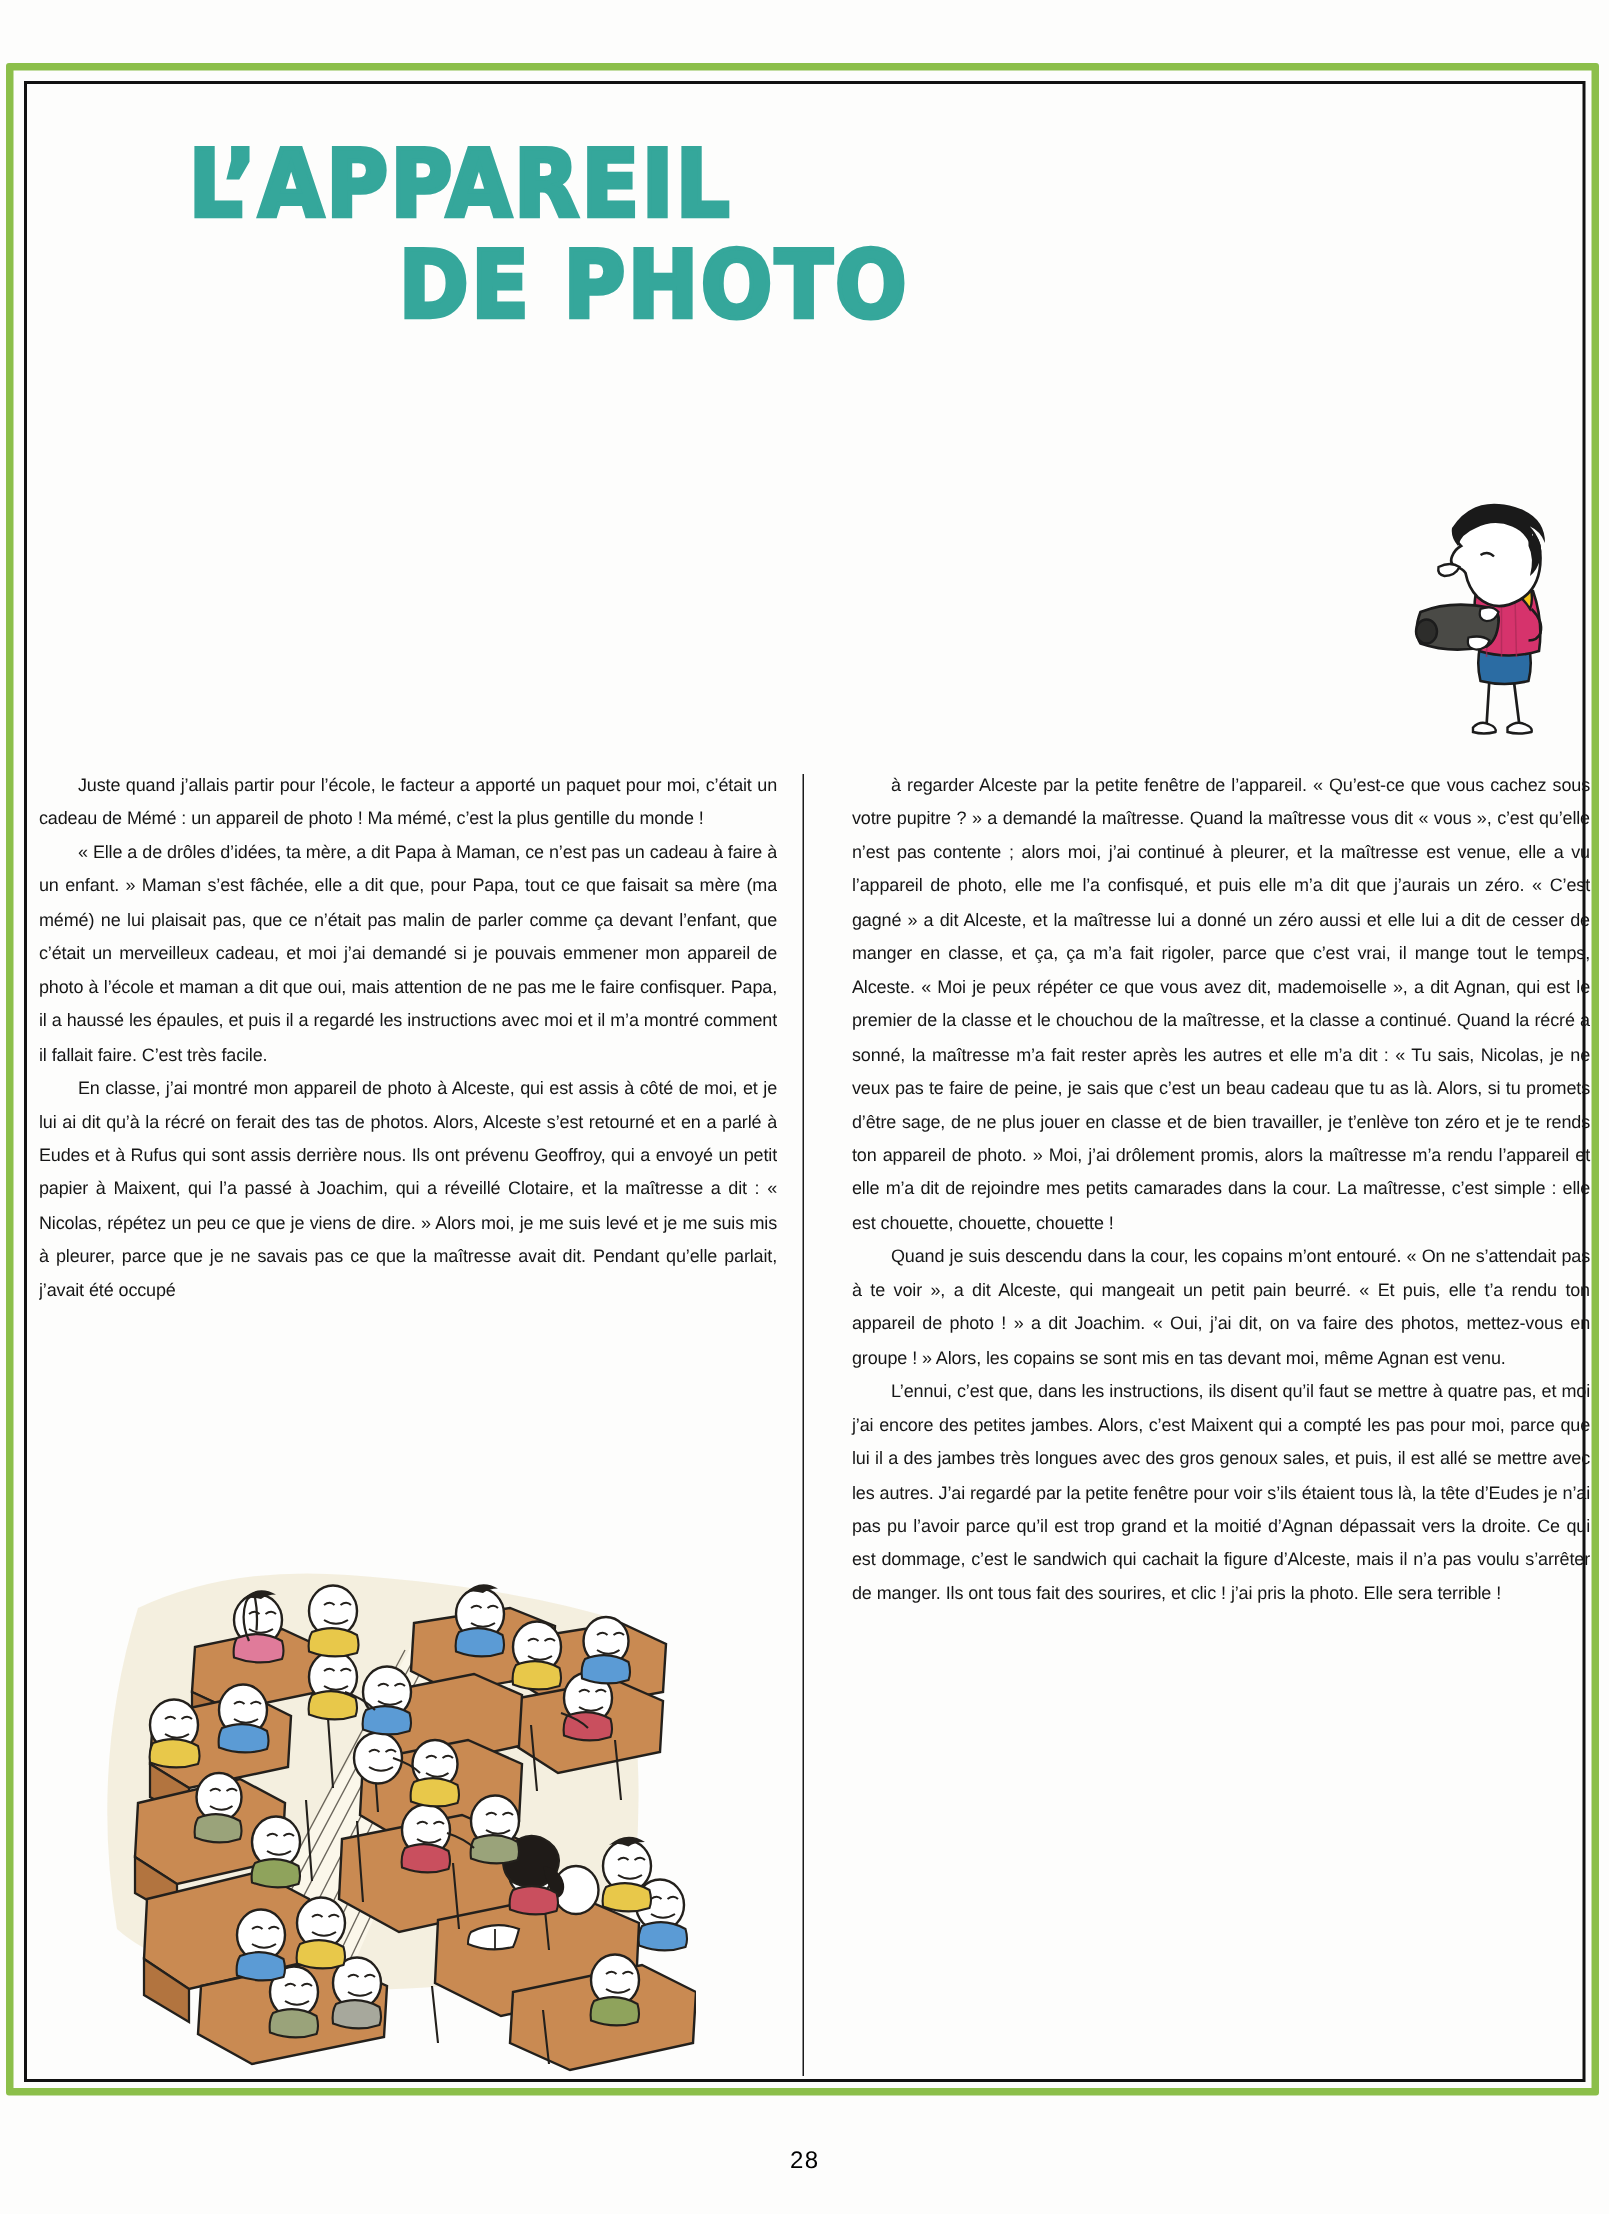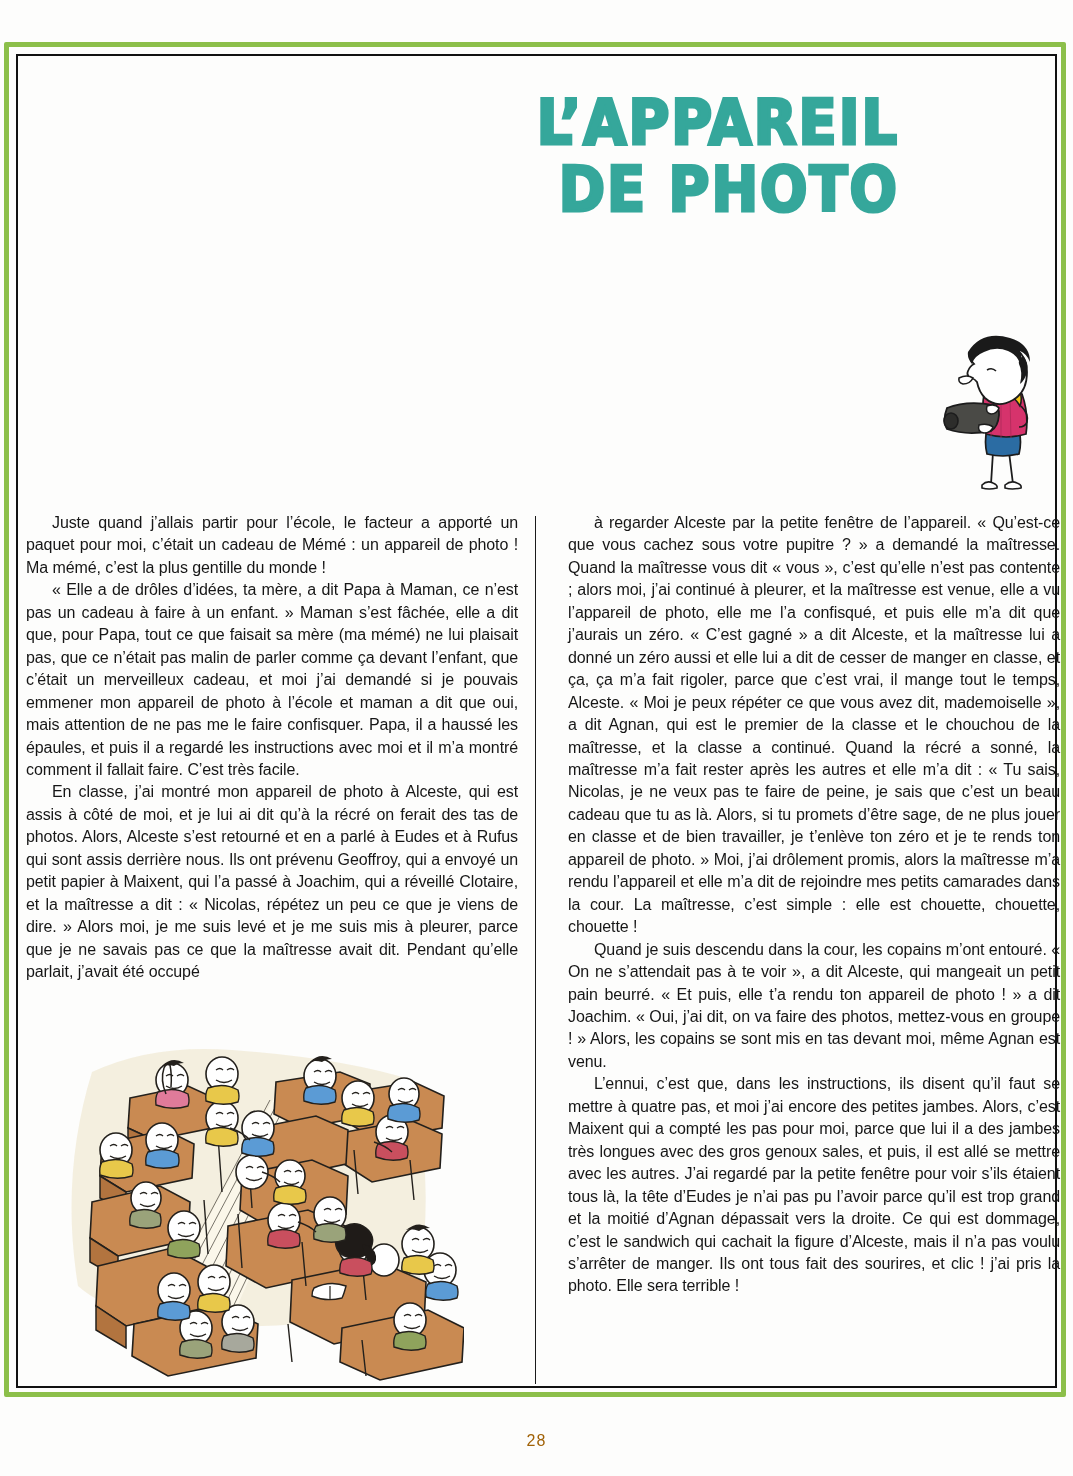--- a/index.html
+++ b/index.html
@@ -44,21 +44,21 @@
     border: 2px solid #111111;
     box-sizing: border-box;
   }
 
   
   #title-block {
     position: absolute;
     left: 16px;
     top: 90px;
     width: 883px;
-    text-align: right;
+    text-align: left;
   }
   .title-line {
     color: #35a79b;
     font-weight: 900;
     font-size: 62px;
     letter-spacing: 2px;
     line-height: 1.08;
     font-family: "DejaVu Sans", sans-serif;
     font-stretch: condensed;
     -webkit-text-stroke: 3px #35a79b;
@@ -96,21 +96,21 @@
     position: absolute;
     left: 509px;
     top: 4px;
     width: 1px;
     height: 868px;
     background: #1b1b1b;
   }
 
   .para {
     font-family: "Liberation Sans", sans-serif;
-    font-size: 16px;
+    font-size: 12px;
     line-height: 22.45px;
     color: #161616;
     text-align: justify;
     text-justify: inter-word;
     margin: 0;
     text-indent: 26px;
     letter-spacing: -0.1px;
     word-spacing: 0.1px;
     hyphens: none;
   }
@@ -126,21 +126,21 @@
 
   
   #page-number {
     position: absolute;
     left: 0;
     top: 1432px;
     width: 1073px;
     text-align: center;
     font-family: "Liberation Sans", sans-serif;
     font-size: 16px;
-    color: #a16207;
+    color: #000000;
     letter-spacing: 1px;
   }
 </style>
 </head>
 <body>
 
 <div id="page">
 
   <div id="green-frame"></div>
   <div id="black-frame"></div>

